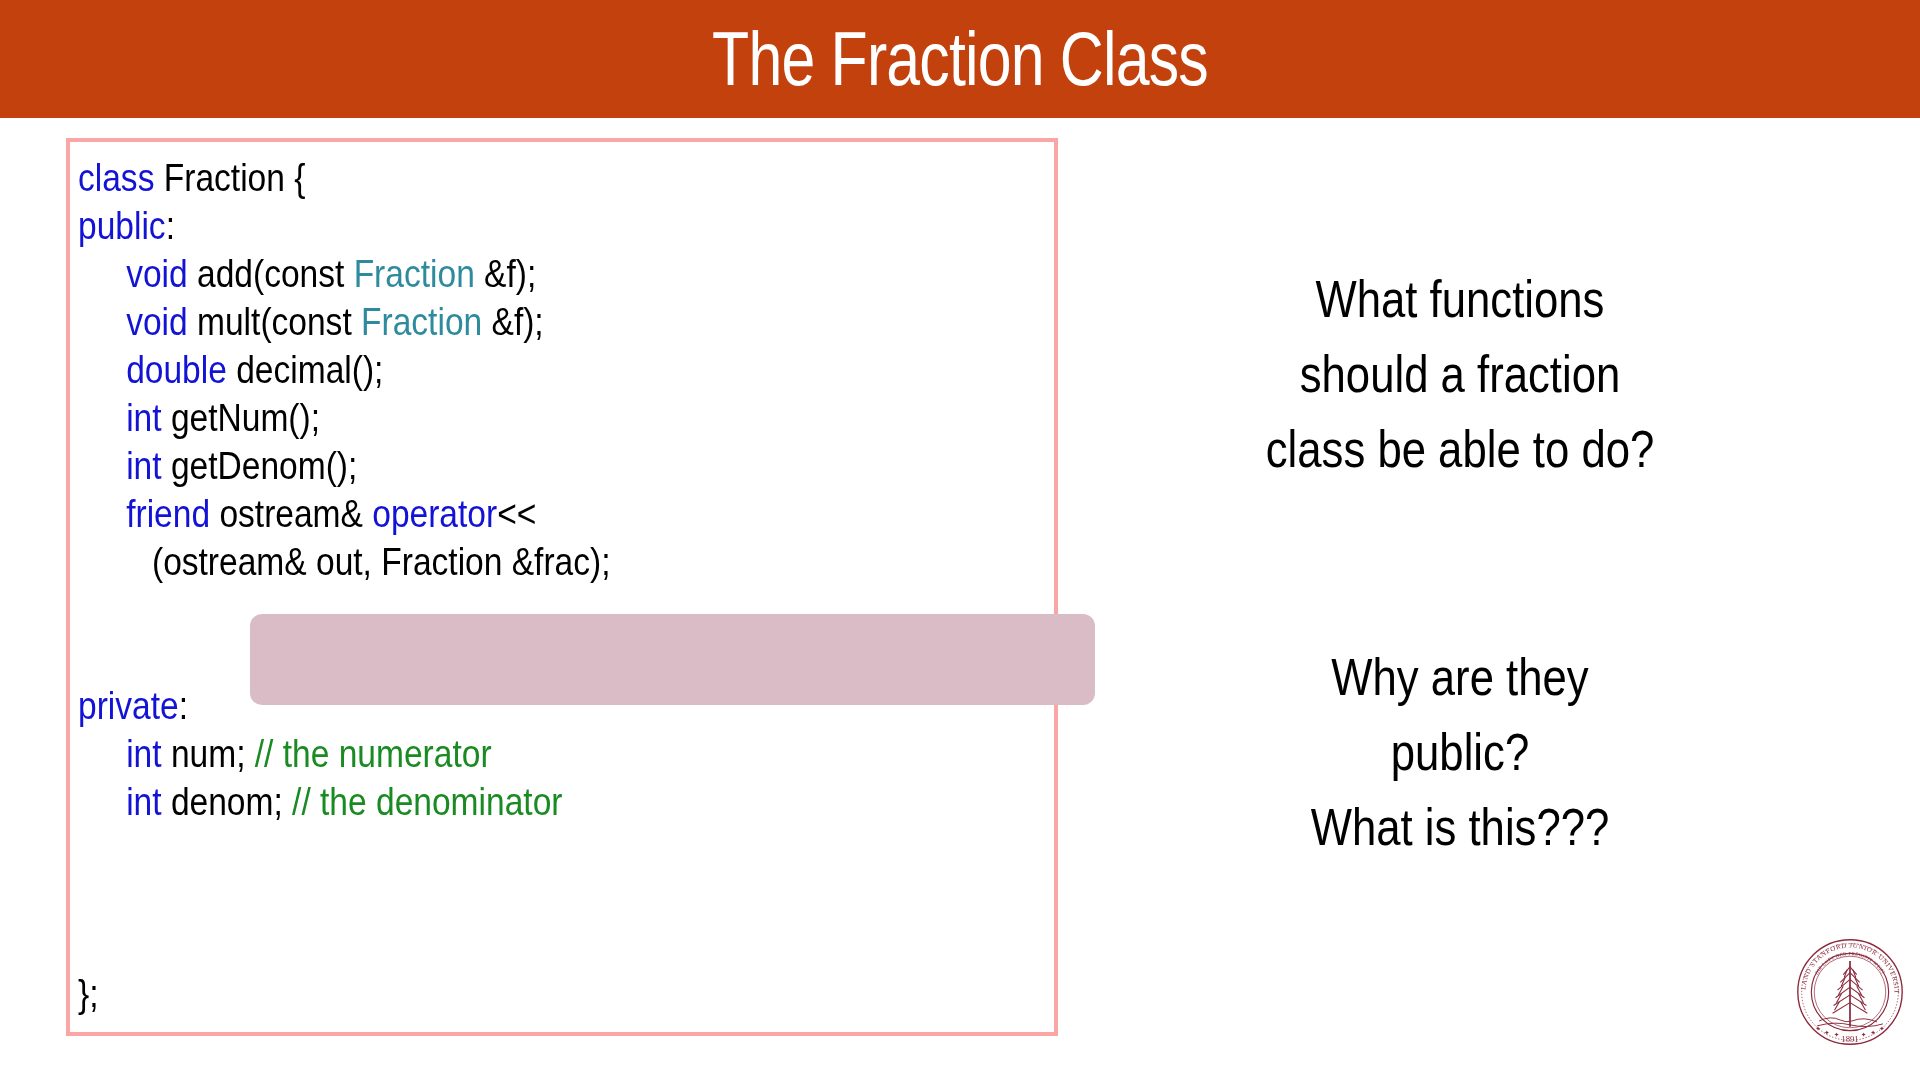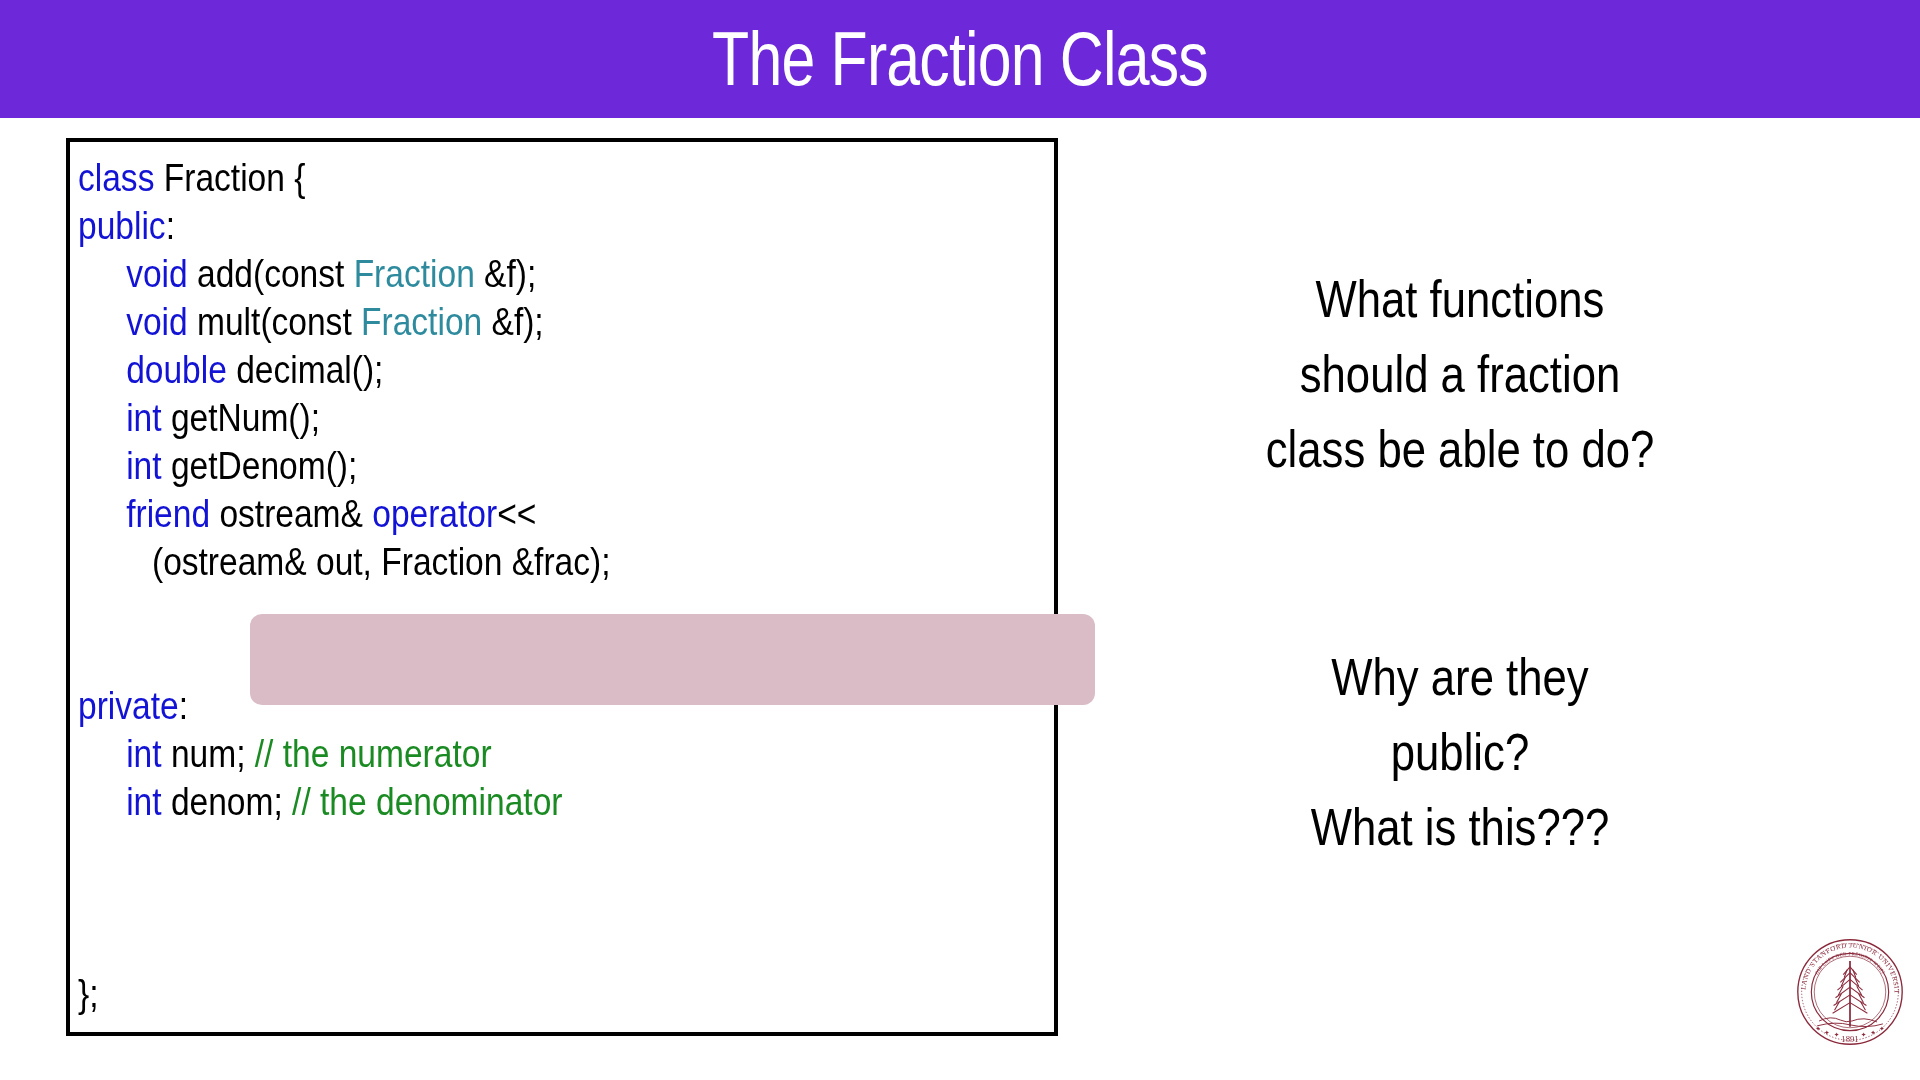--- a/index.html
+++ b/index.html
@@ -12,42 +12,42 @@
   #slide {
     position:relative;
     width:1920px; height:1080px;
     background:#ffffff;
   }
 
   
   #title-bar {
     position:absolute; left:0; top:0;
     width:1920px; height:118px;
-    background:#6d28d9;
+    background:#c2410c;
   }
   #title-text {
     position:absolute; left:0; top:0;
     width:1920px; height:118px;
     display:flex; align-items:center; justify-content:center;
     color:#ffffff;
     font-size:76px;
     font-weight:400;
     letter-spacing:-1px;
     transform:scaleX(0.80);
     transform-origin:center center;
     white-space:nowrap;
     line-height:1;
   }
 
   
   #code-box {
     position:absolute;
     left:66px; top:138px;
     width:992px; height:898px;
-    border:4px solid #000000;
+    border:4px solid #fca5a5;
     background:#ffffff;
   }
   #code {
     position:absolute;
     left:8px; top:12px;
     width:980px;
     font-size:39px;
     line-height:48px;
     color:#000000;
     white-space:pre;

